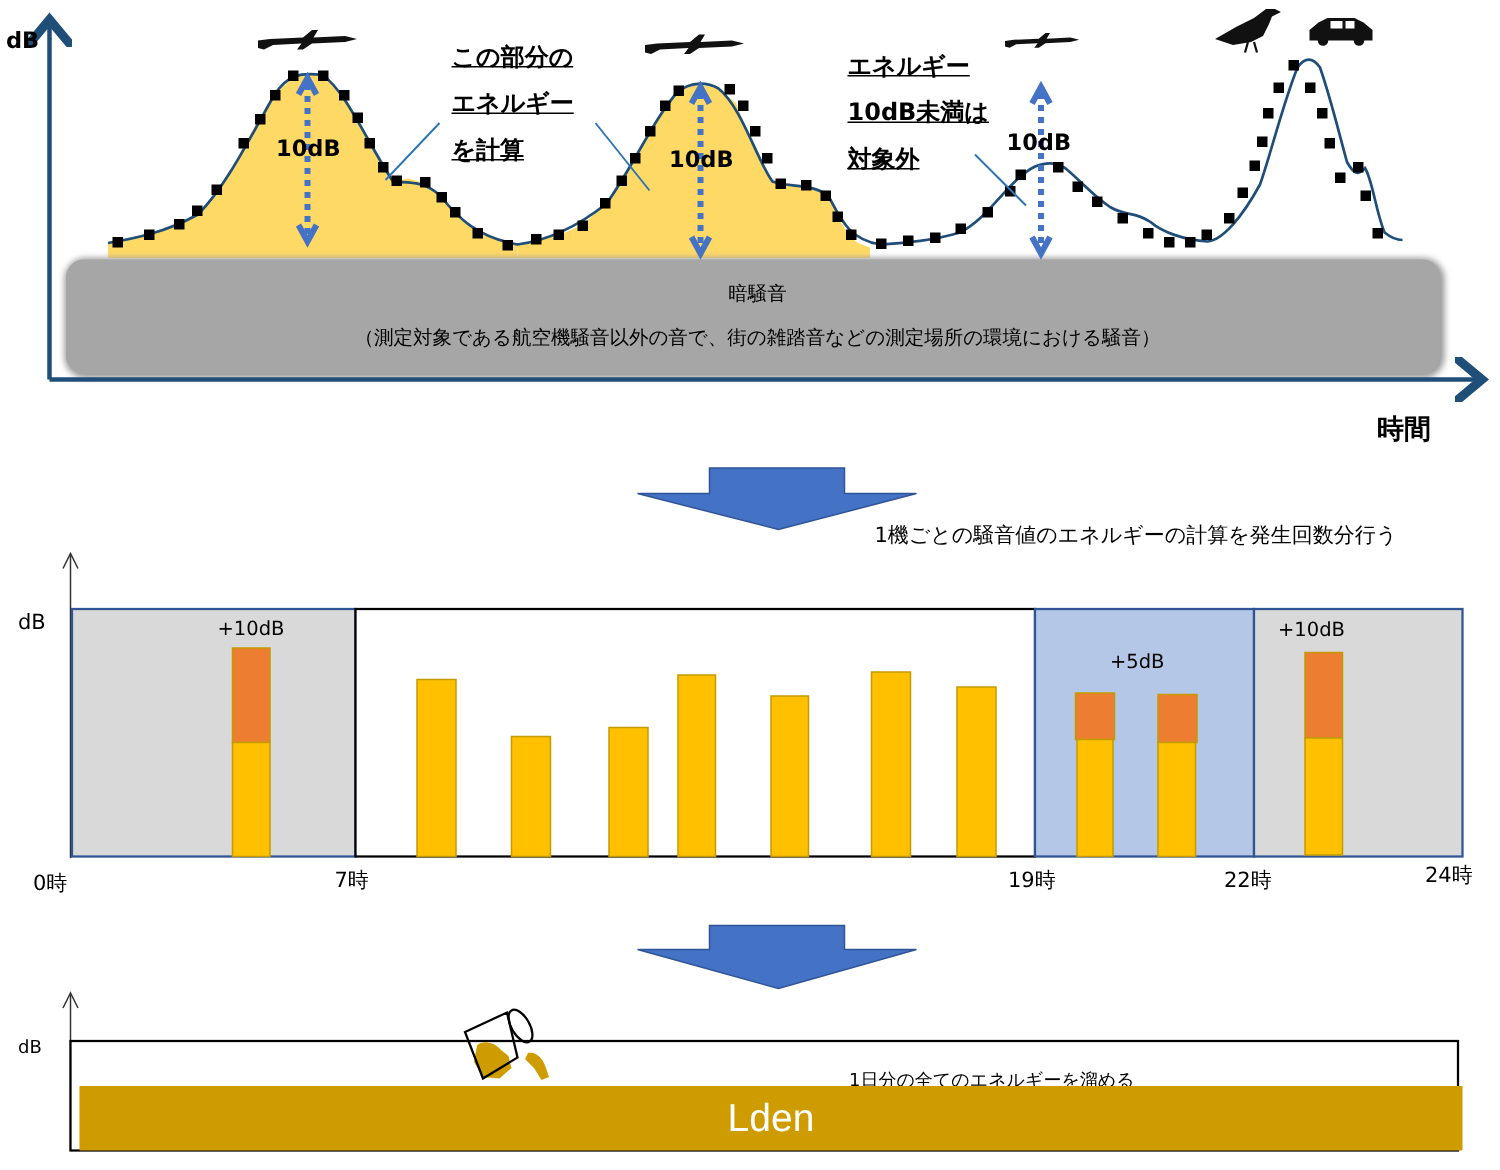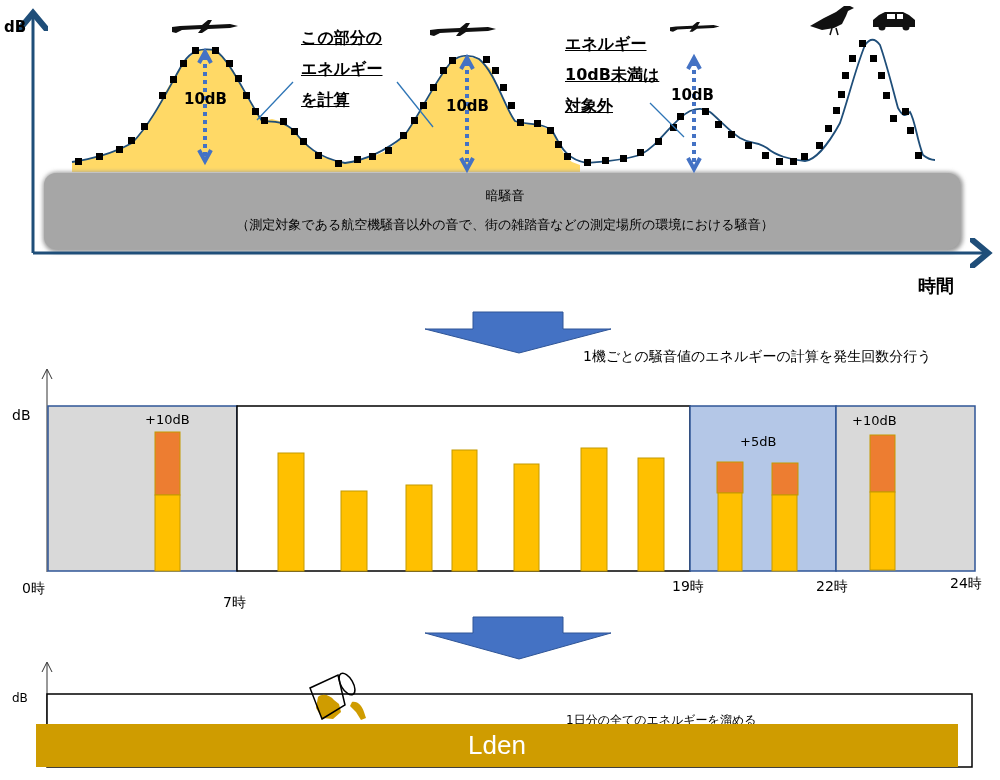--- a/index.html
+++ b/index.html
@@ -6,21 +6,21 @@
   body { width:1000px; height:780px; position:relative; overflow:hidden;
          font-family:"DejaVu Sans","Liberation Sans",sans-serif; }
   svg { position:absolute; left:0; top:0; }
   .lbl { position:absolute; white-space:nowrap; color:#000; }
   .bold { font-weight:bold; }
   .ann { font-size:16px; font-weight:bold; line-height:31px;text-decoration:underline; }
   .noise-title { position:absolute; left:50px; width:910px; text-align:center; color:#000000; font-size:13px; }
   .small { font-size:14px; }
   .tick { font-size:14px;text-align:right; }
   .badge { font-size:13px; }
-  .lden { position:absolute; left:36px; top:724px; width:922px; height:43px; background:#cf9c00;
+  .lden { position:absolute; left:53px; top:724px; width:922px; height:43px; background:#cf9c00;
           color:#ffffff; font-size:26px; text-align:center; line-height:43px; font-family:"Liberation Sans",sans-serif; }
 </style>
 </head>
 <body>
 
 <svg width="1000" height="780" viewBox="0 0 1000 780">
   <defs>
     <marker id="arrAxis" markerWidth="10" markerHeight="10" refX="5" refY="5" orient="auto">
       <path d="M0,0 L6,5 L0,10" fill="none" stroke="#1f4e79" stroke-width="2"></path>
     </marker>
@@ -226,21 +226,21 @@
 <div class="noise-title" style="top:216px;">（測定対象である航空機騒音以外の音で、街の雑踏音などの測定場所の環境における騒音）</div>
 
 <div class="lbl small" style="left:583px; top:348px;">1機ごとの騒音値のエネルギーの計算を発生回数分行う</div>
 
 <div class="lbl small" style="left:12px; top:407px;">dB</div>
 <div class="lbl badge" style="left:145px; top:412px;">+10dB</div>
 <div class="lbl badge" style="left:740px; top:434px;">+5dB</div>
 <div class="lbl badge" style="left:852px; top:413px;">+10dB</div>
 
 <div class="lbl tick" style="left:22px; top:580px;">0時</div>
-<div class="lbl tick" style="left:223px; top:594px;">7時</div>
+<div class="lbl tick" style="left:223px; top:578px;">7時</div>
 <div class="lbl tick" style="left:672px; top:578px;">19時</div>
 <div class="lbl tick" style="left:816px; top:578px;">22時</div>
 <div class="lbl tick" style="left:950px; top:575px;">24時</div>
 
 <div class="lbl" style="left:566px; top:664px; font-size:12px;margin-top:48px;">1日分の全てのエネルギーを溜める</div>
 
 <div class="lbl" style="left:12px; top:691px; font-size:12px;">dB</div>
 <div class="lden">Lden</div>
 
 </body></html>

